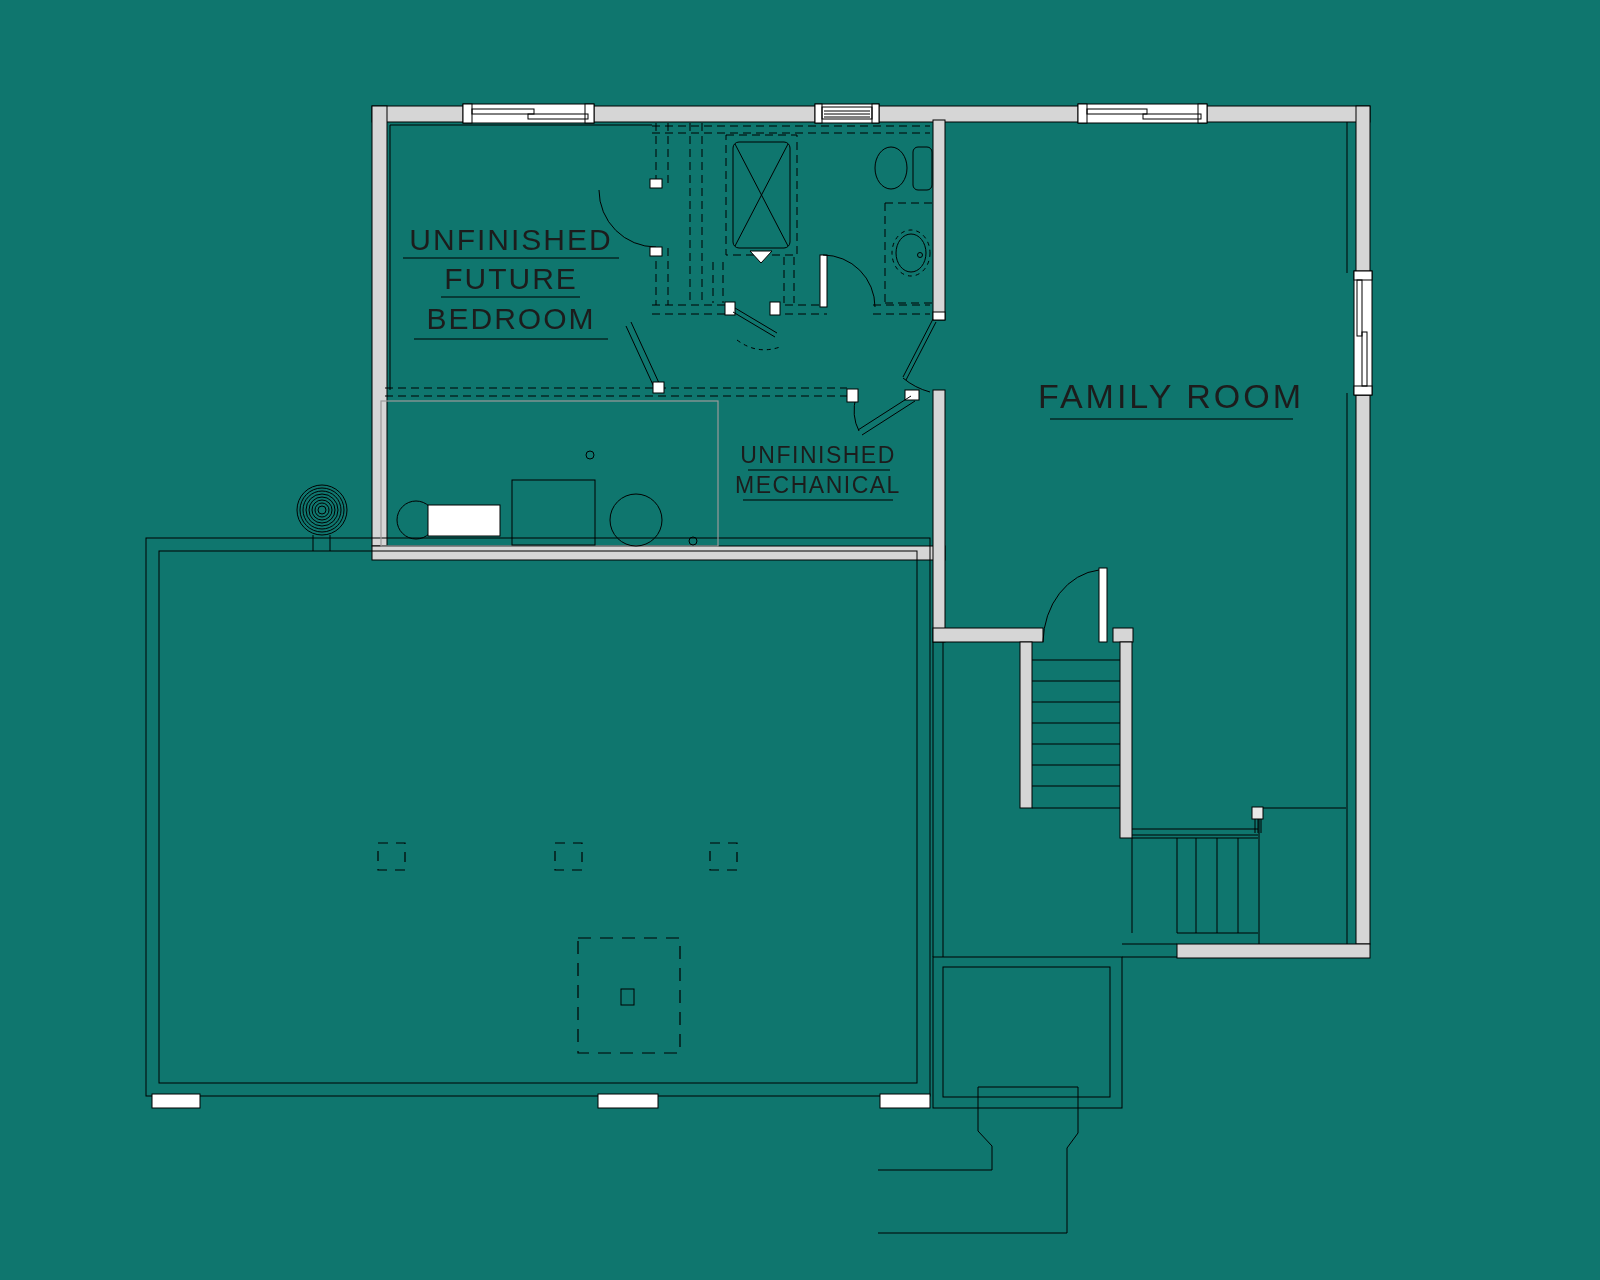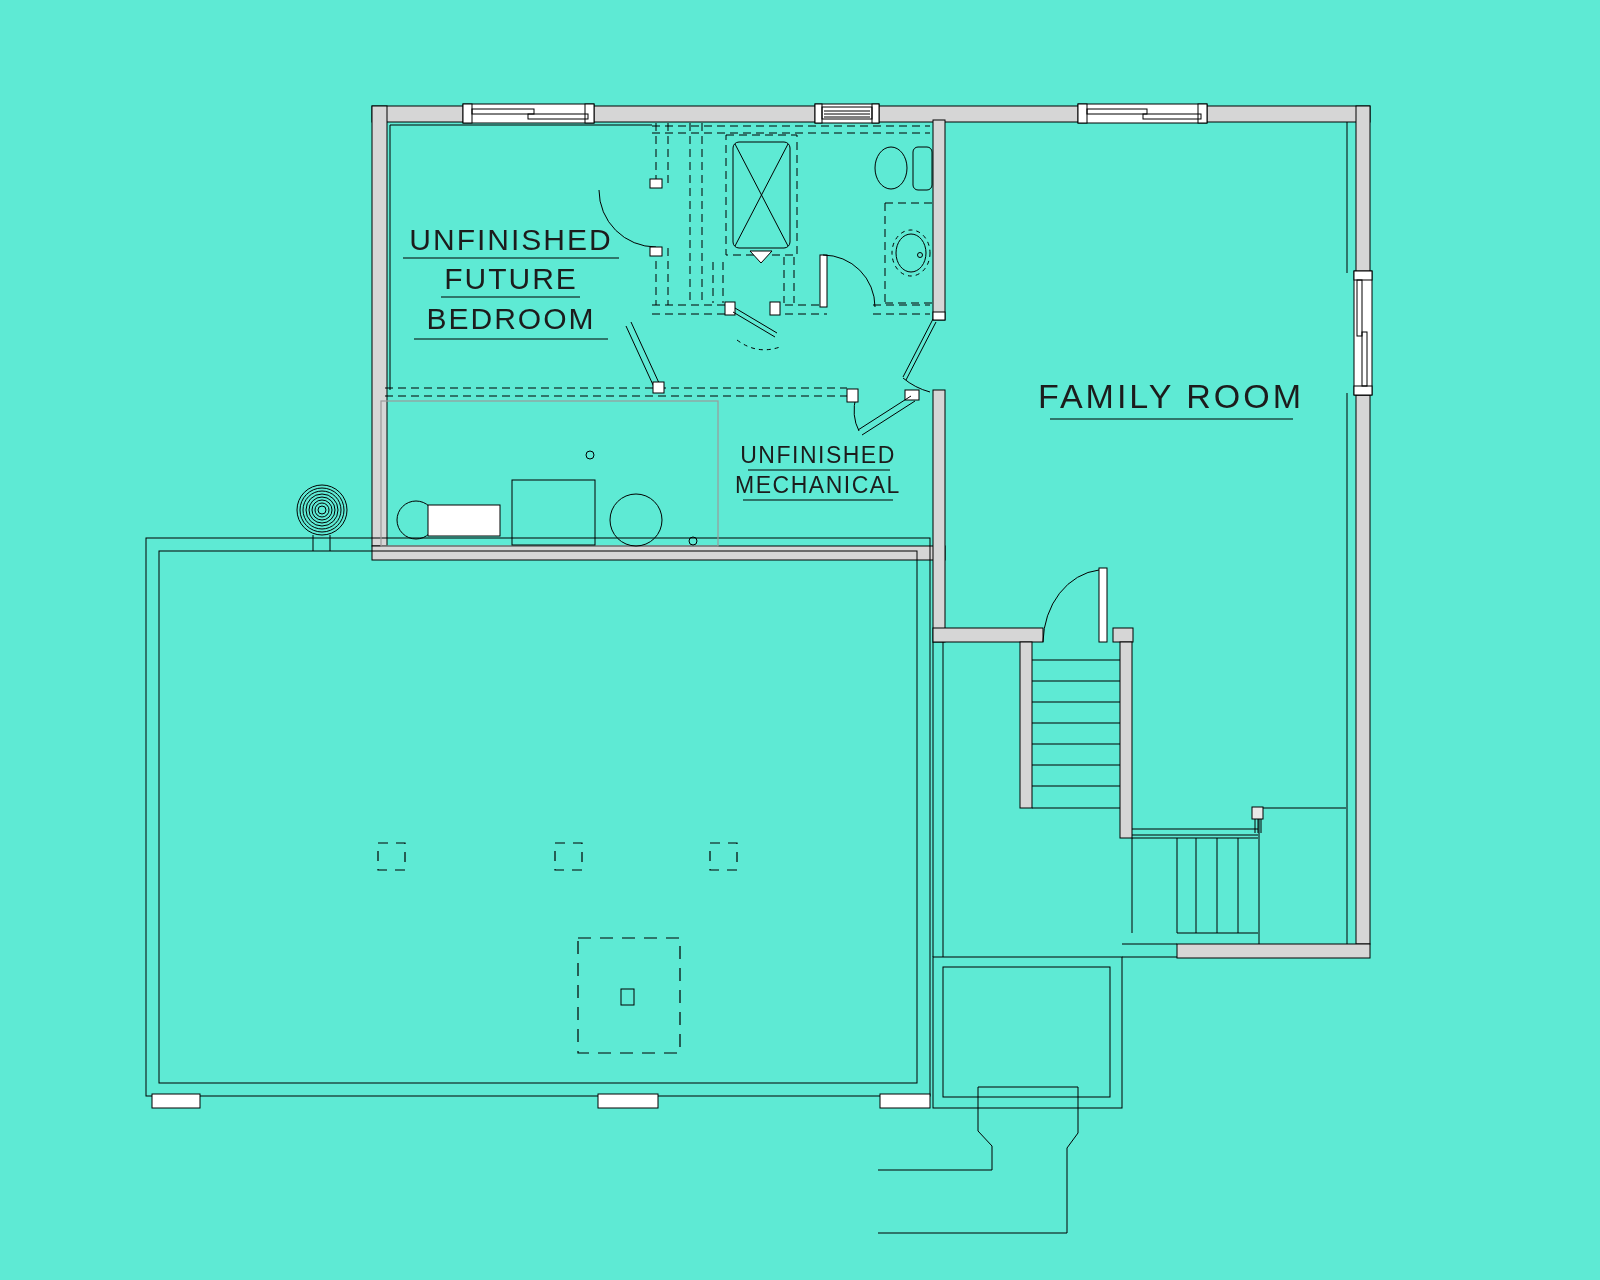--- a/index.html
+++ b/index.html
@@ -1,16 +1,16 @@
 <!DOCTYPE html>
 <html><head>
 <meta charset="utf-8">
 <style>
   html,body{margin:0;padding:0;background:#ffffff;}
-  .page{width:1600px;height:1280px;position:relative;background:#5eead4;overflow:hidden;}
+  .page{width:1600px;height:1280px;position:relative;background:#0f766e;overflow:hidden;}
   svg{display:block;}
   .wall{fill:#d6d6d6;stroke:#000;stroke-width:1;}
   .wh{fill:#fff;stroke:#000;stroke-width:1;}
   .ln{fill:none;stroke:#000;stroke-width:1;}
   .lt{fill:none;stroke:#9a9a9a;stroke-width:1.2;}
   .dash{fill:none;stroke:#000;stroke-width:1;stroke-dasharray:8 5;}
   .dash2{fill:none;stroke:#000;stroke-width:1;stroke-dasharray:4 4;}
   .dashsq{fill:none;stroke:#000;stroke-width:1.2;stroke-dasharray:10 8;}
   .lbl{font-family:"Liberation Sans","DejaVu Sans",sans-serif;fill:#1c1c1c;}
   .t30{font-size:30px;letter-spacing:2px;}

